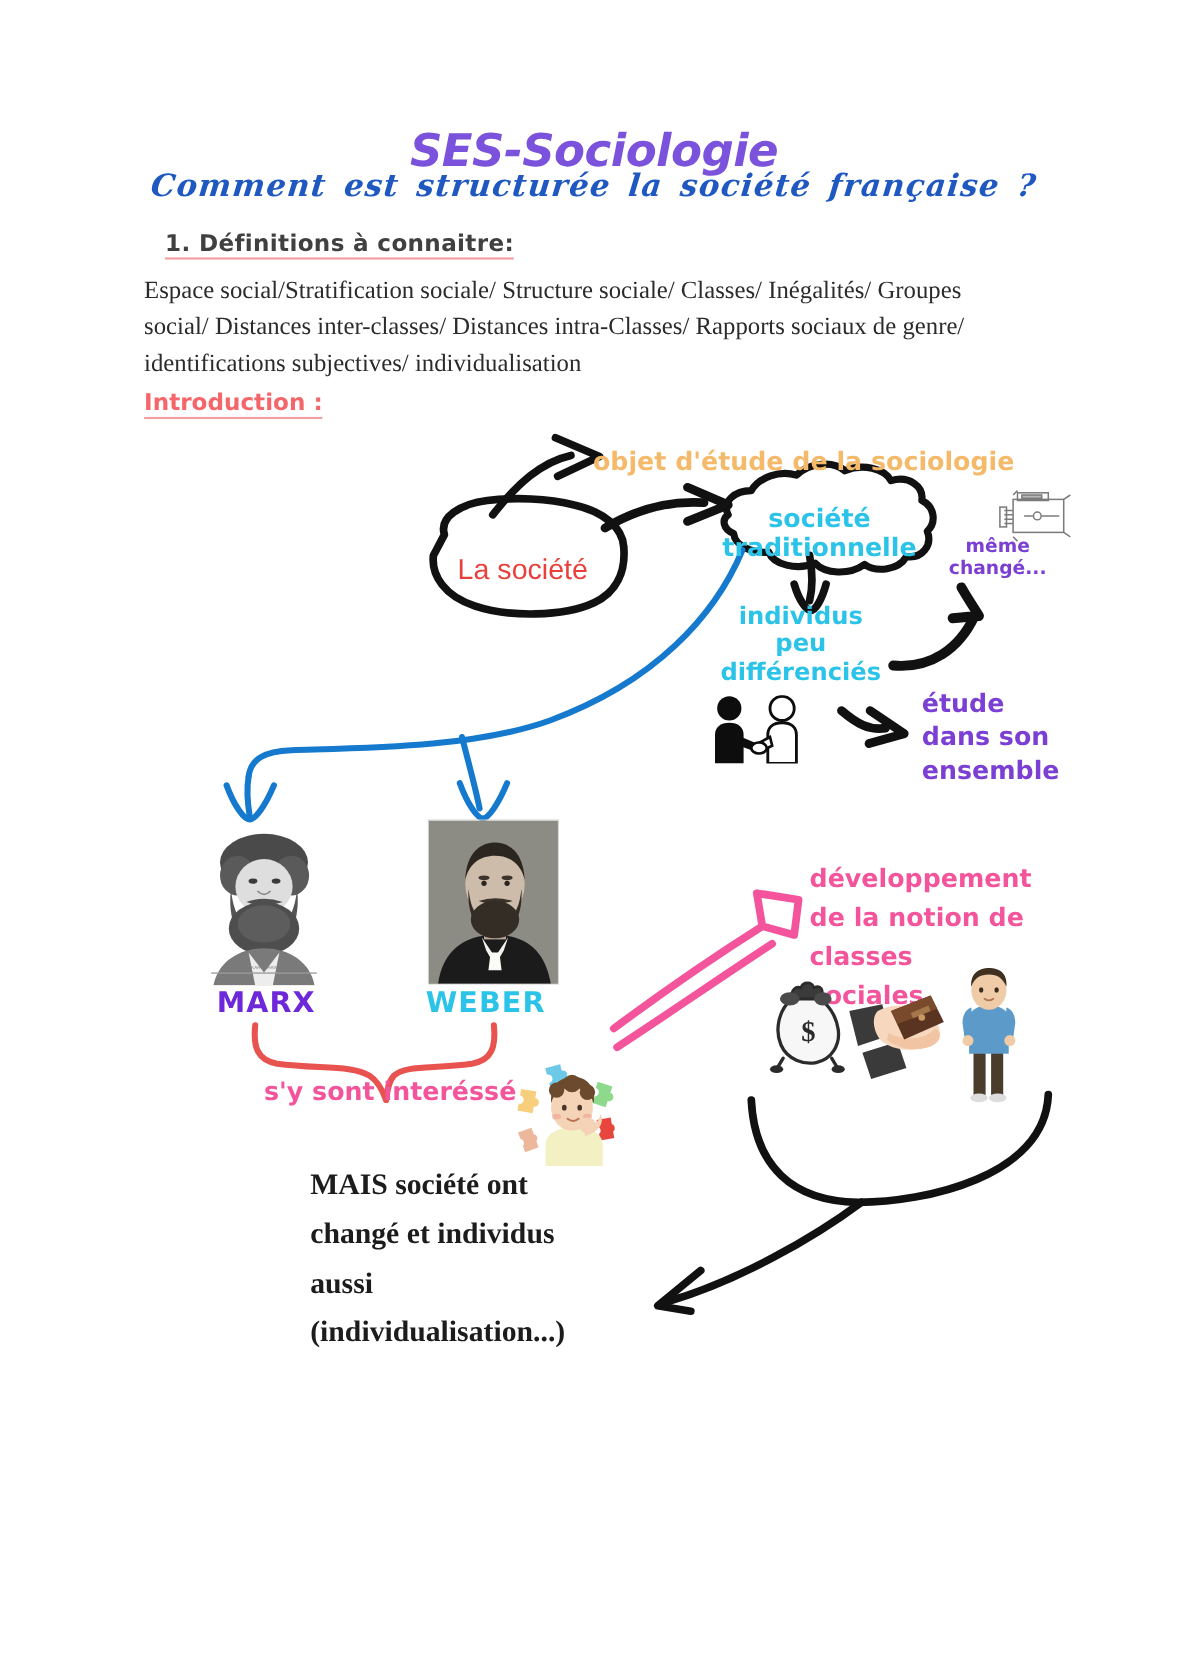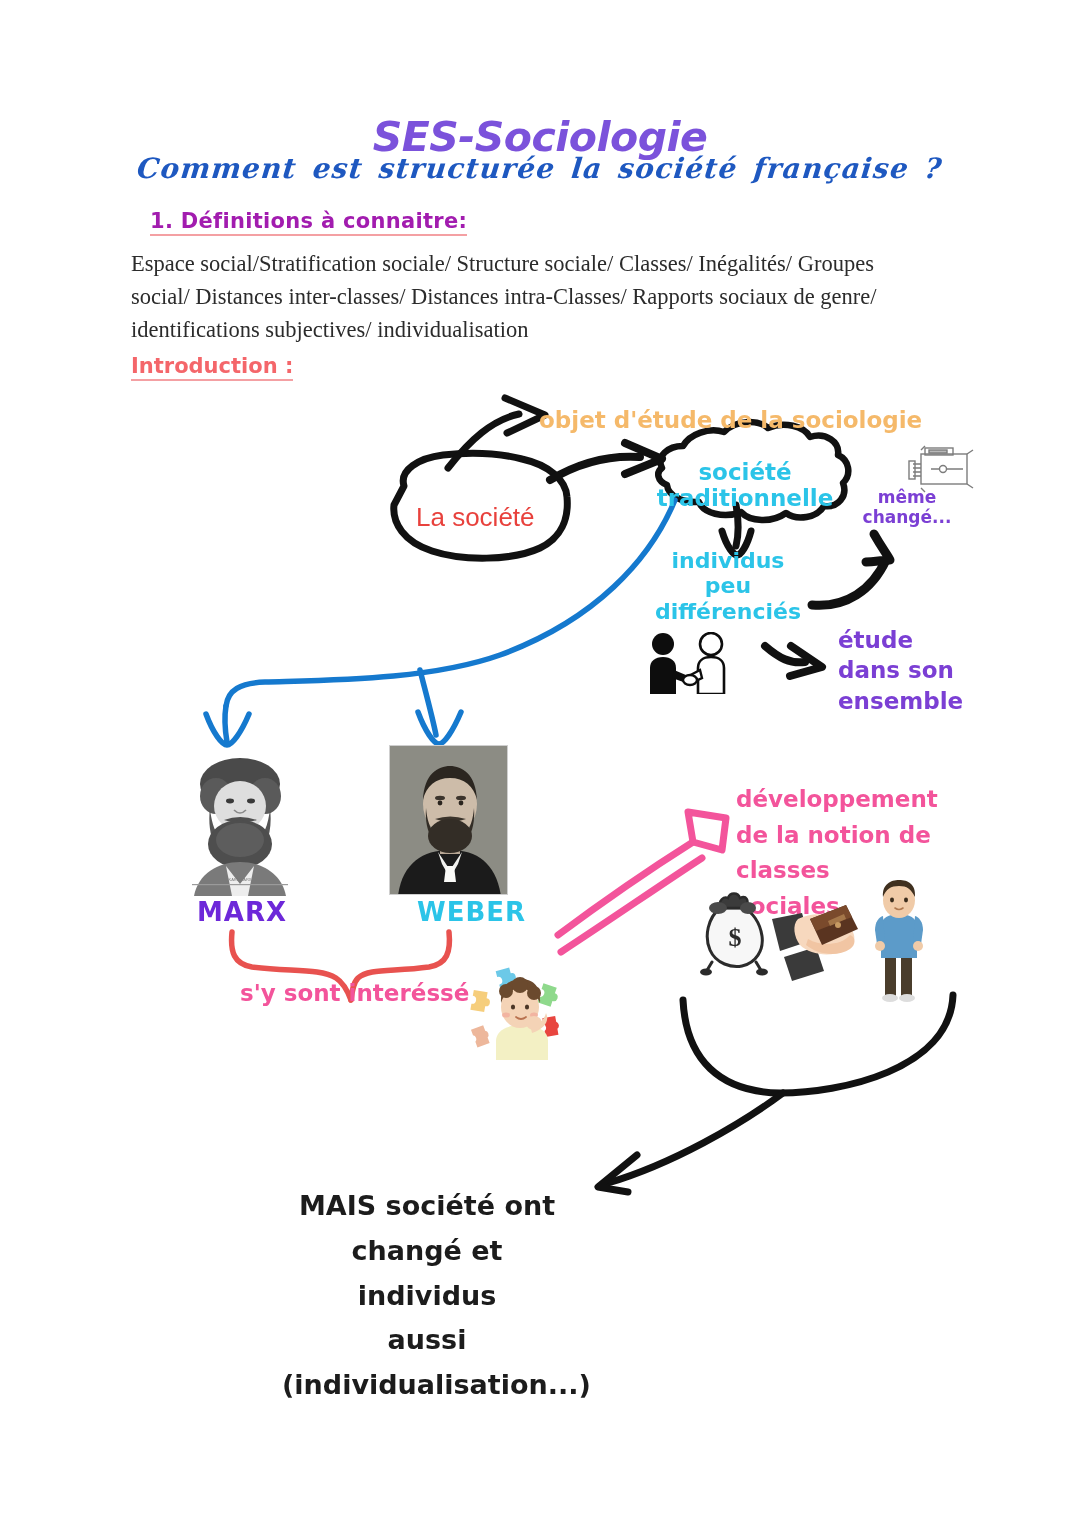--- a/index.html
+++ b/index.html
@@ -43,21 +43,21 @@
     word-spacing: 5px;
     transform: skewX(-6deg);
   }
 
   
   #defs-heading {
     left: 150px; top: 209px;
     font-family: "DejaVu Sans", sans-serif;
     font-size: 21px;
     font-weight: bold;
-    color: #a21caf;
+    color: #404040;
     border-bottom: 2px solid #F4A0A3;
     padding-bottom: 1px;
     letter-spacing: 0.3px;
   }
 
   
   #defs-body {
     left: 131px; top: 247px;
     width: 790px;
     font-family: "Liberation Serif", serif;
@@ -125,46 +125,47 @@
   }
   #label-marx {
     left: 177px; top: 898px;
     width: 130px;
     text-align: center;
     font-size: 26px;
     color: #6d28d9;
     letter-spacing: 1px;
   }
   #label-weber {
-    left: 404px; top: 898px;
+    left: 374px; top: 898px;
     width: 135px;
     text-align: center;
     font-size: 26px;
     color: #2BC4E8;
     letter-spacing: 1px;
   }
   #label-interesse {
     left: 240px; top: 980px;
     font-size: 23px;
     color: #F3549B;
   }
   #label-developpement {
     left: 736px; top: 782px;
     width: 200px;
     font-size: 23px;
     line-height: 1.55;
     color: #F3549B;
   }
   #label-mais {
-    left: 282px; top: 1184px;
+    left: 282px; top: 1054px;
     width: 290px;
-    text-align: center;
+    text-align: left;
     font-size: 27px;
     line-height: 1.66;
     color: #1c1c1c;
+    font-family: Liberation Serif, serif;
   }
 
   
   #portrait-marx {
     left: 176px; top: 748px;
     width: 128px; height: 148px;
     overflow: hidden;
   }
   #portrait-weber {
     left: 389px; top: 745px;

